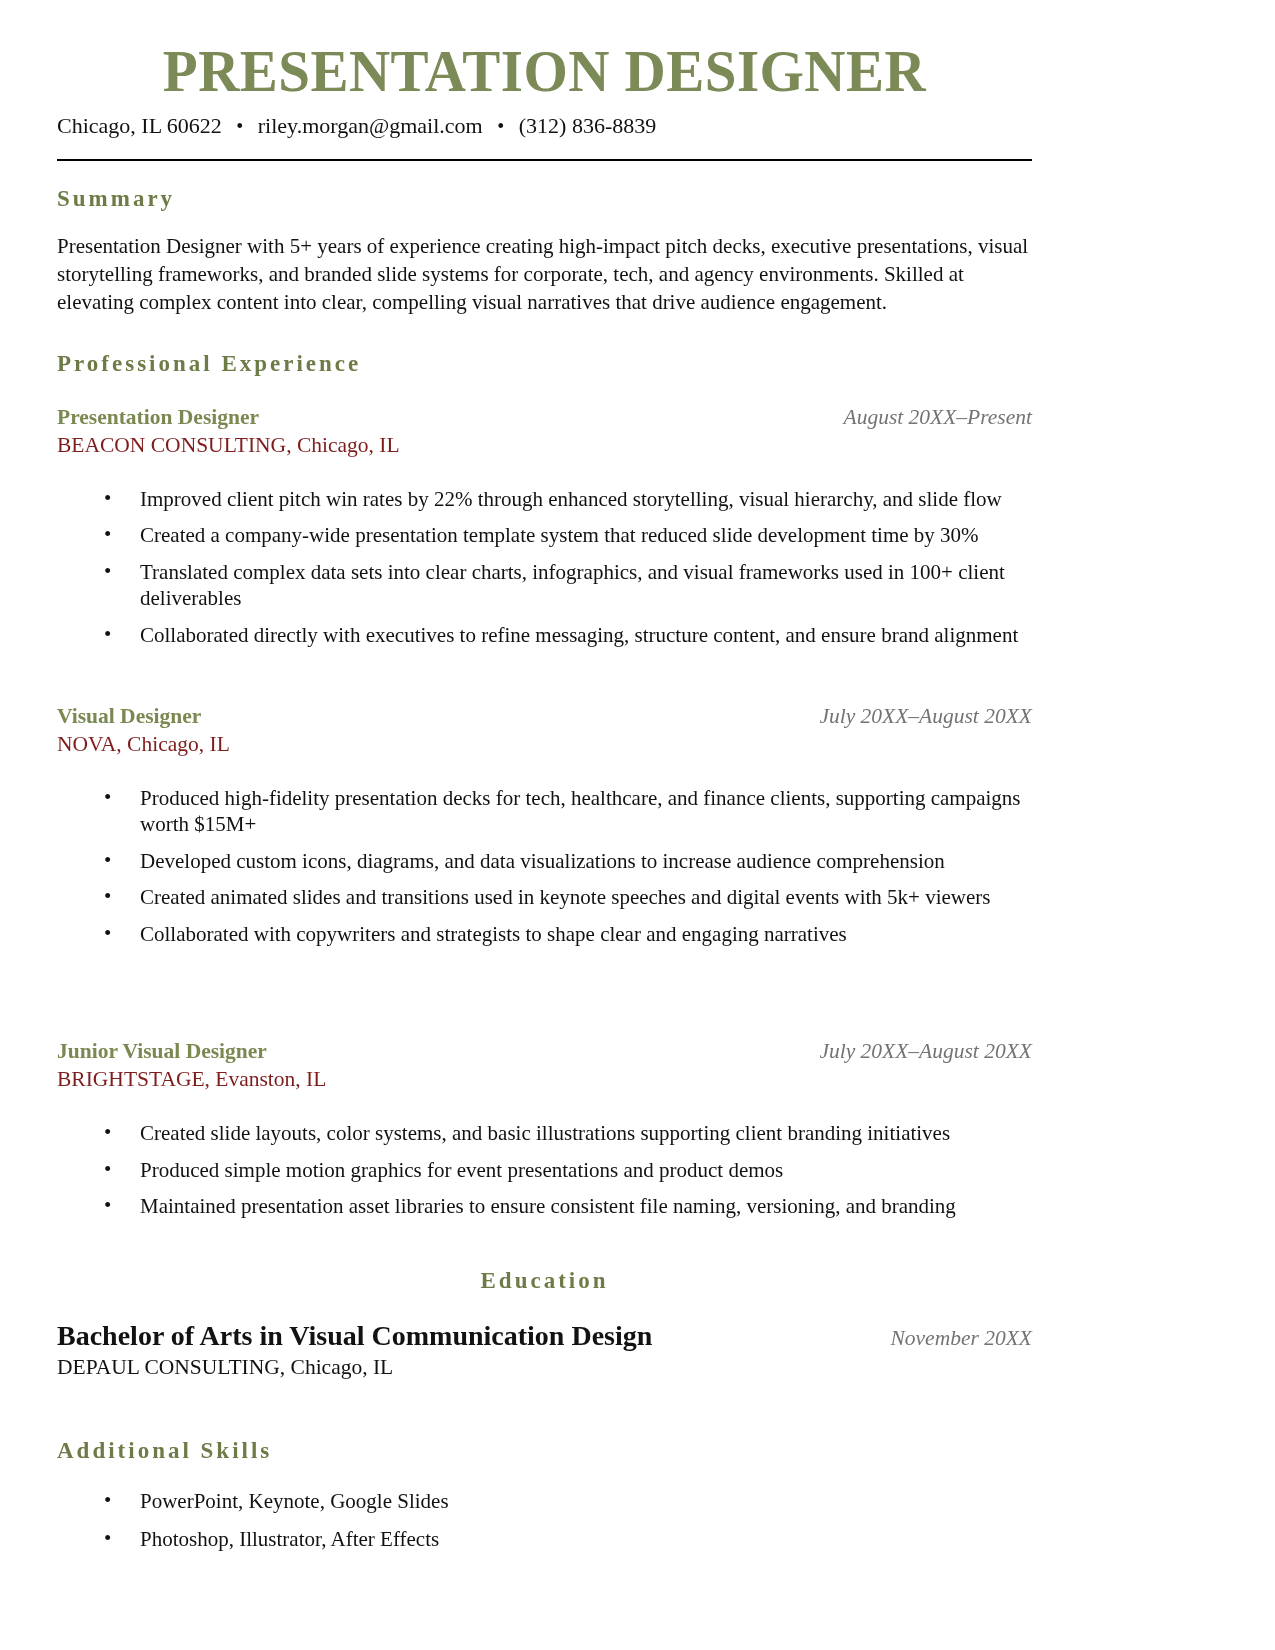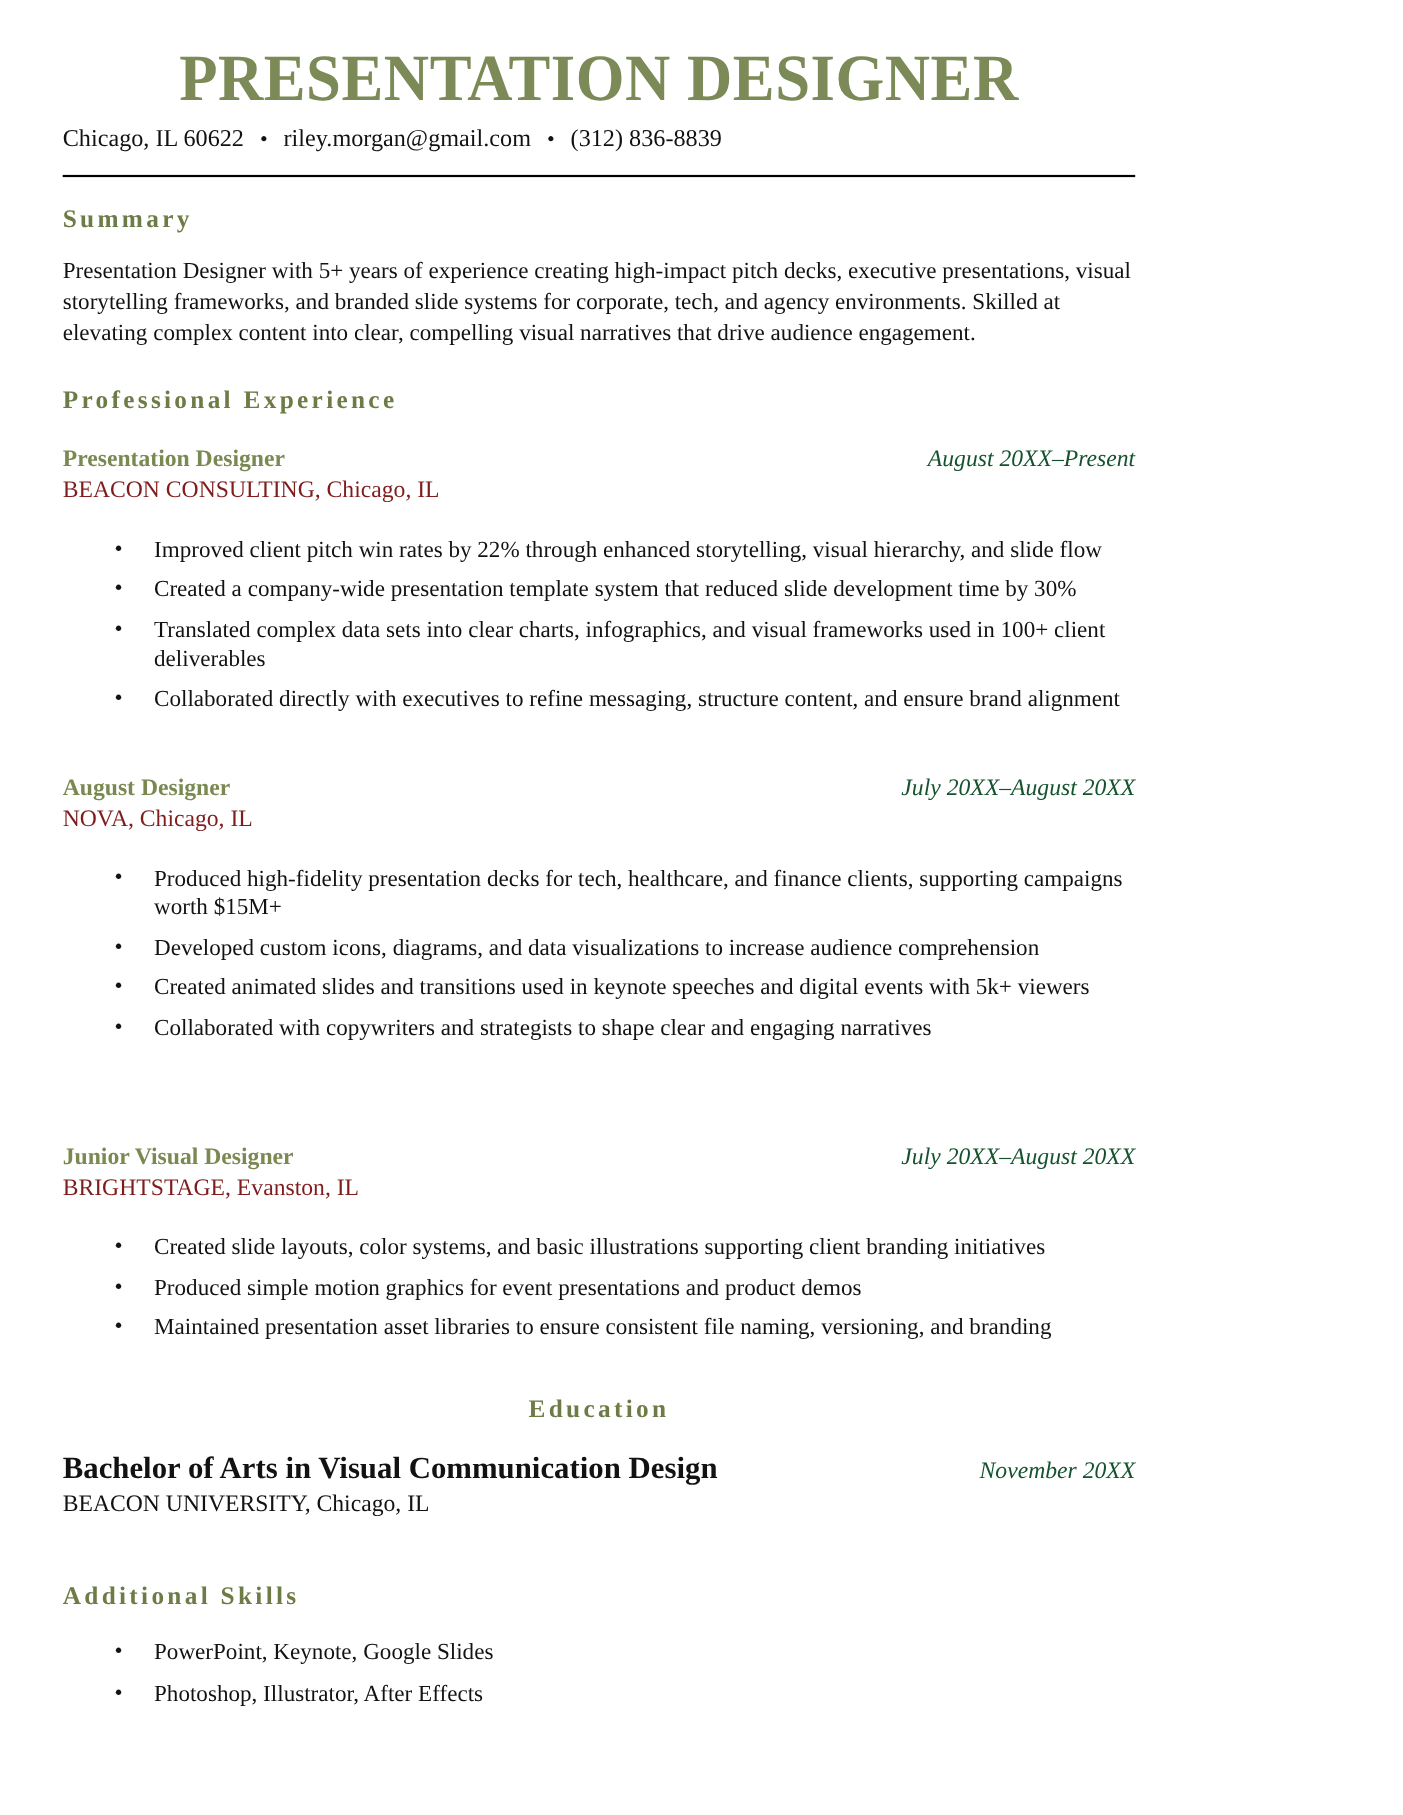--- a/index.html
+++ b/index.html
@@ -76,21 +76,21 @@
     align-items: baseline;
   }
   .job-title {
     font-size: 21.5px;
     font-weight: bold;
     color: #7a8951;
   }
   .entry-dates {
     font-size: 21.5px;
     font-style: italic;
-    color: #14532d;
+    color: #737373;
   }
   .company-line {
     font-size: 21.5px;
     margin-top: 3px;
     color: #7f1d1d;
   }
   ul.bullet-list {
     list-style: none;
     margin: 28px 0 0 0;
     padding: 0;
@@ -160,21 +160,21 @@
       <ul class="bullet-list">
           <li>Improved client pitch win rates by 22% through enhanced storytelling, visual hierarchy, and slide flow</li>
           <li>Created a company-wide presentation template system that reduced slide development time by 30%</li>
           <li>Translated complex data sets into clear charts, infographics, and visual frameworks used in 100+ client deliverables</li>
           <li>Collaborated directly with executives to refine messaging, structure content, and ensure brand alignment</li>
         </ul>
     </div>
 
     <div class="job">
       <div class="entry-header">
-        <span class="job-title">August Designer</span>
+        <span class="job-title">Visual Designer</span>
         <span class="entry-dates">July 20XX–August 20XX</span>
       </div>
       <div class="company-line">NOVA, Chicago, IL</div>
       <ul class="bullet-list">
           <li>Produced high-fidelity presentation decks for tech, healthcare, and finance clients, supporting campaigns worth $15M+</li>
           <li>Developed custom icons, diagrams, and data visualizations to increase audience comprehension</li>
           <li>Created animated slides and transitions used in keynote speeches and digital events with 5k+ viewers</li>
           <li>Collaborated with copywriters and strategists to shape clear and engaging narratives</li>
         </ul>
     </div>
@@ -193,21 +193,21 @@
     </div>
   </div>
 
   <h2 class="section-heading heading-education">Education</h2>
 
   <div class="education-entry">
     <div class="entry-header">
       <span class="degree">Bachelor of Arts in Visual Communication Design</span>
       <span class="entry-dates">November 20XX</span>
     </div>
-    <div class="school-line">BEACON UNIVERSITY, Chicago, IL</div>
+    <div class="school-line">DEPAUL CONSULTING, Chicago, IL</div>
   </div>
 
   <h2 class="section-heading heading-skills">Additional Skills</h2>
 
   <ul class="bullet-list skills-list">
       <li>PowerPoint, Keynote, Google Slides</li>
       <li>Photoshop, Illustrator, After Effects</li>
     </ul>
 
 </div>

